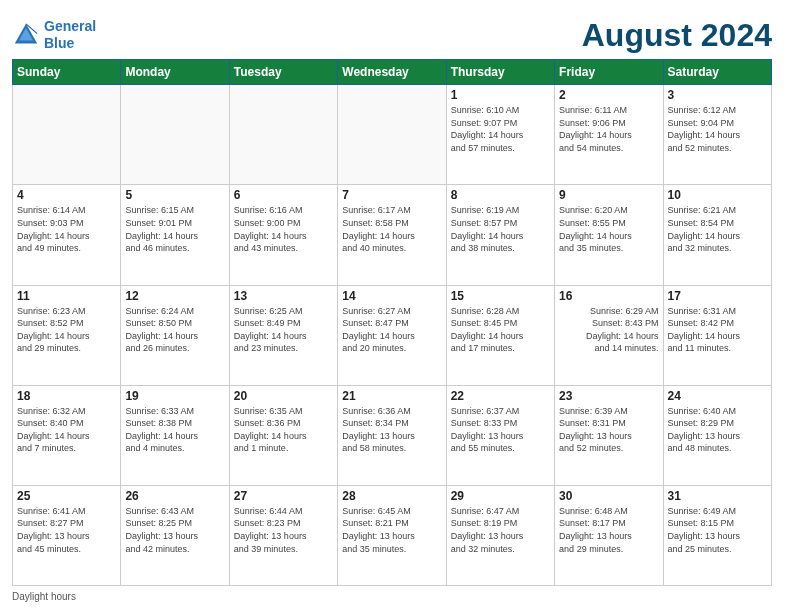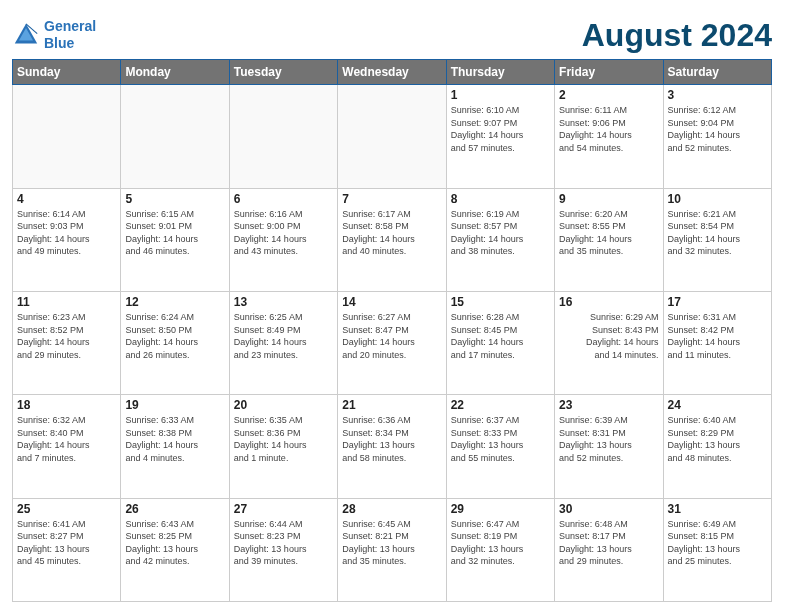--- a/index.html
+++ b/index.html
@@ -55,21 +55,21 @@
       color: #555;
     }
     .calendar {
       flex: 1;
       border: 1px solid #ccc;
       border-collapse: collapse;
       width: 100%;
       table-layout: fixed;
     }
     .calendar th {
-      background: #737373;
+      background: #15803d;
       color: #fff;
       font-size: 12px;
       font-weight: bold;
       padding: 5px 4px;
       text-align: left;
       border: 1px solid #1a5fa0;
     }
     .calendar td {
       border: 1px solid #ccc;
       vertical-align: top;
@@ -360,13 +360,16 @@
             <div class="day-number">31</div>
             <div class="day-info" style="white-space: pre-line;">Sunrise: 6:49 AM
 Sunset: 8:15 PM
 Daylight: 13 hours
 and 25 minutes.</div>
           </td>
         </tr>
       </tbody>
   </table>
 
+  <div class="footer">
+    <span>Daylight hours</span>
+  </div>
 </div>
 
 </body></html>

